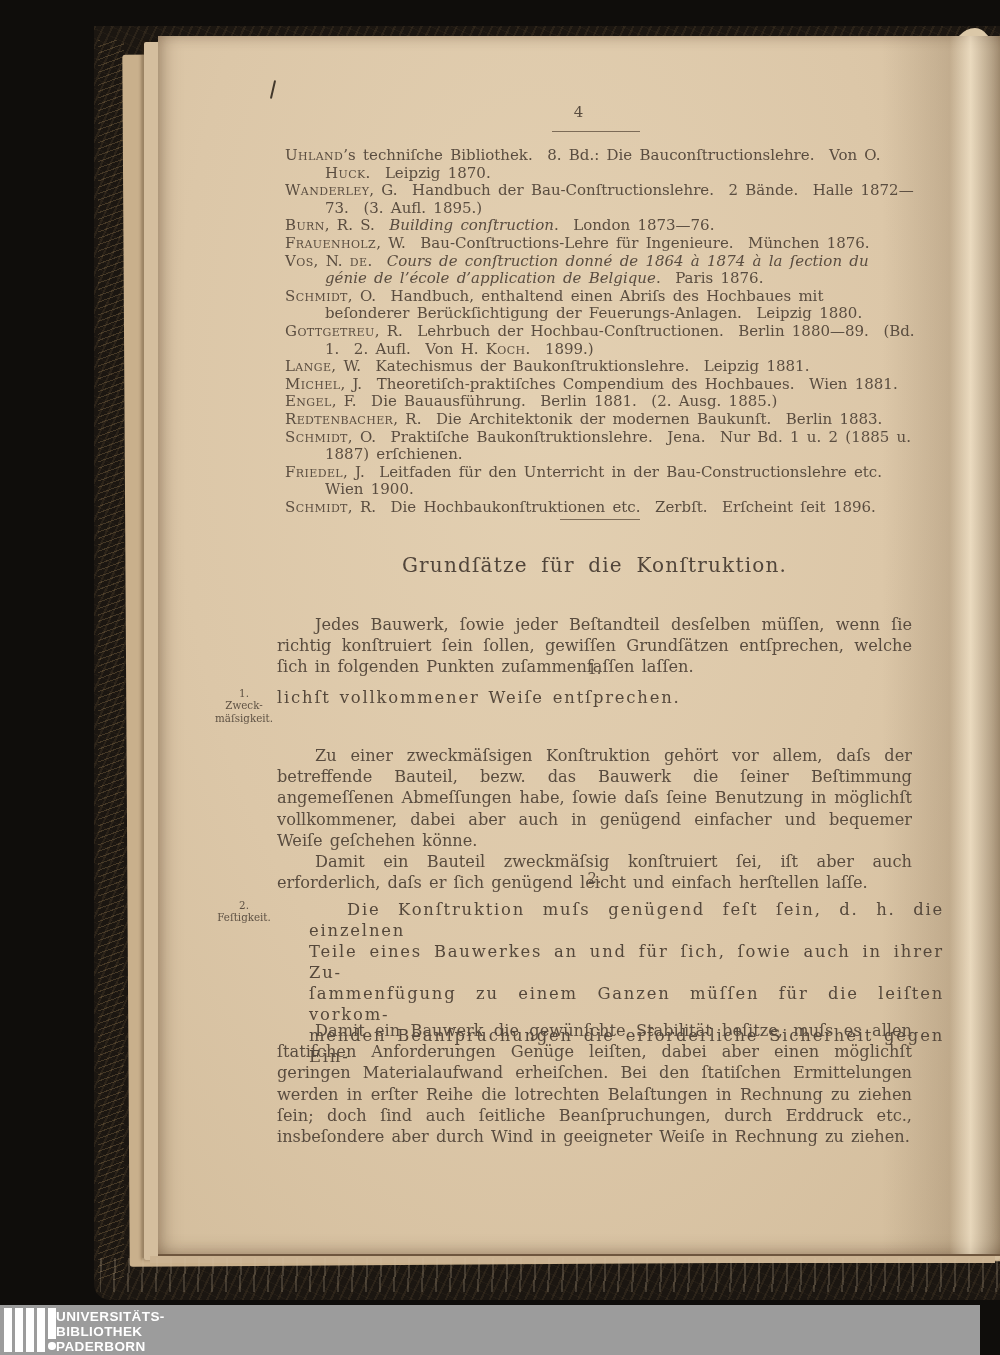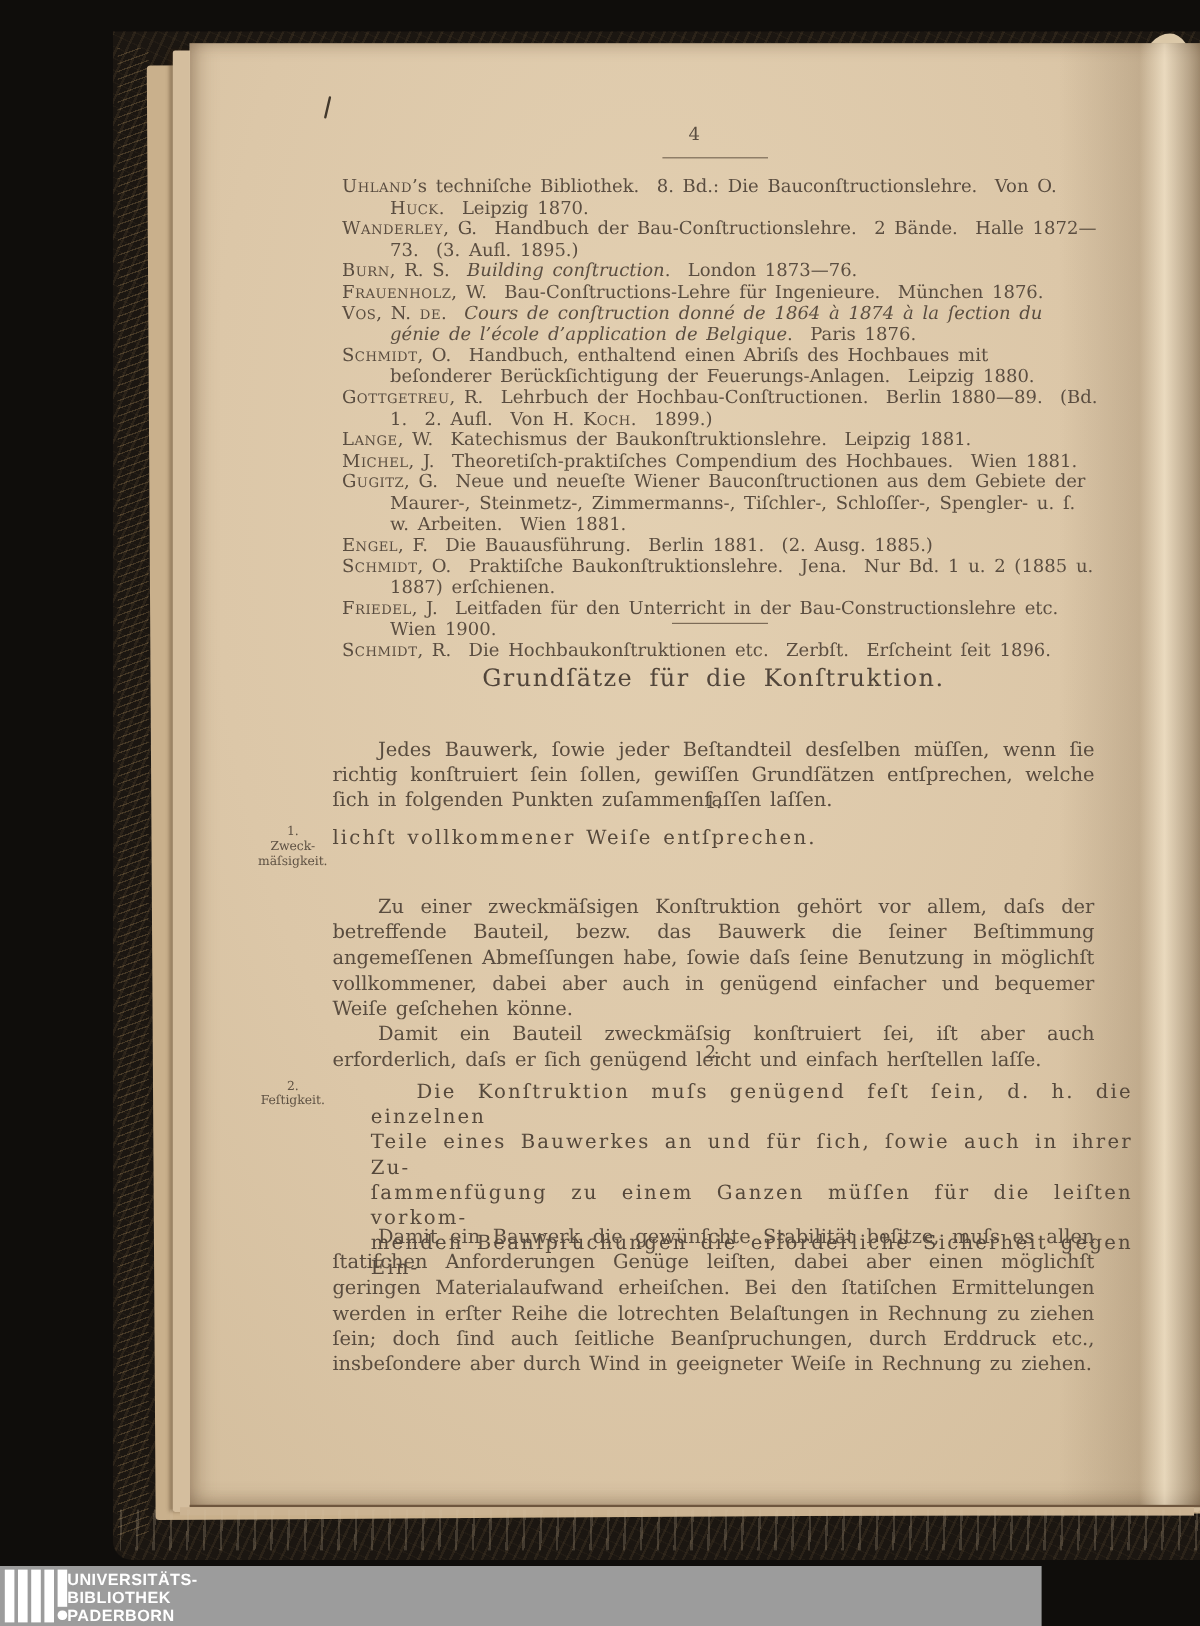--- a/index.html
+++ b/index.html
@@ -53,21 +53,21 @@
   .emph{color:#55483b;letter-spacing:1.8px;word-spacing:2px;}
   .emph .eline{text-align:justify;text-align-last:justify;}
   .emph .eline.last{text-align-last:left;}
   .emph .eline.first{text-indent:38px;}
   .emph1{line-height:23px;}
   .emph2{line-height:21px;}
   .paras{left:277px;top:0;}
   .margin-note{position:absolute;left:213px;width:62px;text-align:center;font-size:10.3px;
         line-height:12.4px;color:#5f5244;}
   
-  .footer-bar{position:absolute;left:0;top:1305px;width:868px;height:50px;background:#9c9c9c;}
+  .footer-bar{position:absolute;left:0;top:1305px;width:980px;height:50px;background:#9c9c9c;}
   .logo{position:absolute;left:4px;top:3px;height:44px;display:flex;gap:3.5px;align-items:flex-start;}
   .logo .bar{width:7.5px;height:44px;background:#fff;}
   .logo .excl{display:flex;flex-direction:column;align-items:center;gap:3px;}
   .logo .excl .bar{height:31px;}
   .logo .excl .dot{width:7.5px;height:7.5px;border-radius:50%;background:#fff;}
   .libname{position:absolute;left:56px;top:4px;color:#fff;font-family:"Liberation Sans",sans-serif;
         font-weight:bold;font-size:13.5px;line-height:15px;letter-spacing:.4px;}
 </style>
 </head>
 <body>
@@ -89,22 +89,22 @@
   <div class="txt biblio" id="biblio">
       <div class="bib-entry"><span class="sc">Uhland</span><span>’s techniſche Bibliothek.  8. Bd.: Die Bauconſtructionslehre.  Von O. </span><span class="sc">Huck</span><span>.  Leipzig 1870.</span></div>
       <div class="bib-entry"><span class="sc">Wanderley</span><span>, G.  Handbuch der Bau-Conſtructionslehre.  2 Bände.  Halle 1872—73.  (3. Aufl. 1895.)</span></div>
       <div class="bib-entry"><span class="sc">Burn</span><span>, R. S.  </span><span class="it">Building conſtruction</span><span>.  London 1873—76.</span></div>
       <div class="bib-entry"><span class="sc">Frauenholz</span><span>, W.  Bau-Conſtructions-Lehre für Ingenieure.  München 1876.</span></div>
       <div class="bib-entry"><span class="sc">Vos</span><span>, N. </span><span class="sc">de</span><span>.  </span><span class="it">Cours de conſtruction donné de 1864 à 1874 à la ſection du génie de l’école d’application de Belgique</span><span>.  Paris 1876.</span></div>
       <div class="bib-entry"><span class="sc">Schmidt</span><span>, O.  Handbuch, enthaltend einen Abriſs des Hochbaues mit beſonderer Berückſichtigung der Feuerungs-Anlagen.  Leipzig 1880.</span></div>
       <div class="bib-entry"><span class="sc">Gottgetreu</span><span>, R.  Lehrbuch der Hochbau-Conſtructionen.  Berlin 1880—89.  (Bd. 1.  2. Aufl.  Von H. </span><span class="sc">Koch</span><span>.  1899.)</span></div>
       <div class="bib-entry"><span class="sc">Lange</span><span>, W.  Katechismus der Baukonſtruktionslehre.  Leipzig 1881.</span></div>
       <div class="bib-entry"><span class="sc">Michel</span><span>, J.  Theoretiſch-praktiſches Compendium des Hochbaues.  Wien 1881.</span></div>
-      <div class="bib-entry"><span class="sc">Gugitz</span><span>, G.  Neue und neueſte Wiener Bauconſtructionen aus dem Gebiete der Maurer-, Steinmetz-, Zimmermanns-, Tiſchler-, Schloſſer-, Spengler- u. ſ. w. Arbeiten.  Wien 1881.</span></div>
       <div class="bib-entry"><span class="sc">Engel</span><span>, F.  Die Bauausführung.  Berlin 1881.  (2. Ausg. 1885.)</span></div>
+      <div class="bib-entry"><span class="sc">Redtenbacher</span><span>, R.  Die Architektonik der modernen Baukunſt.  Berlin 1883.</span></div>
       <div class="bib-entry"><span class="sc">Schmidt</span><span>, O.  Praktiſche Baukonſtruktionslehre.  Jena.  Nur Bd. 1 u. 2 (1885 u. 1887) erſchienen.</span></div>
       <div class="bib-entry"><span class="sc">Friedel</span><span>, J.  Leitfaden für den Unterricht in der Bau-Constructionslehre etc.  Wien 1900.</span></div>
       <div class="bib-entry"><span class="sc">Schmidt</span><span>, R.  Die Hochbaukonſtruktionen etc.  Zerbſt.  Erſcheint ſeit 1896.</span></div>
     </div>
 
   <div class="separator"></div>
 
   <div class="txt heading">Grundſätze für die Konſtruktion.</div>
 
   <div class="txt para intro">

